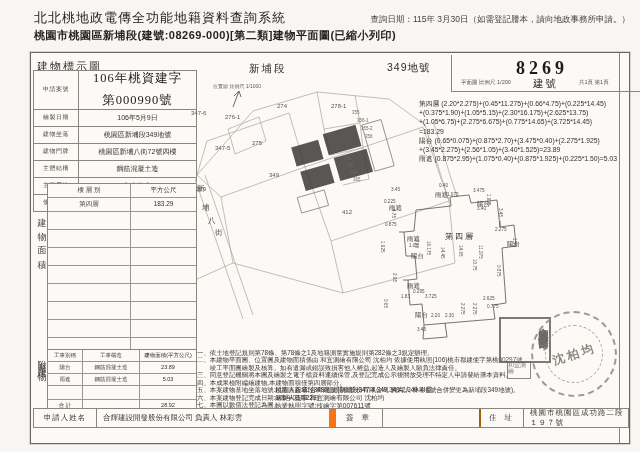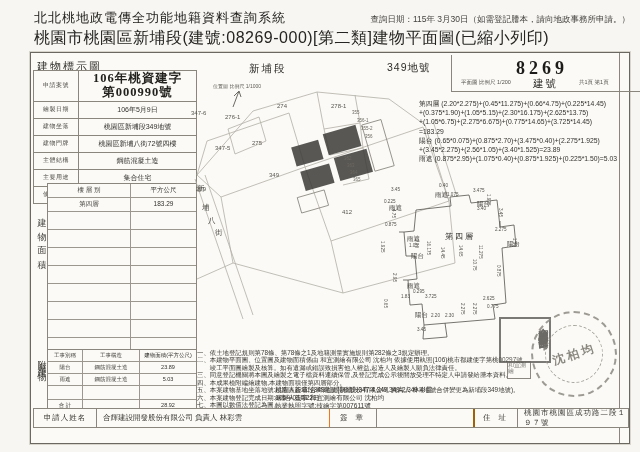--- a/index.html
+++ b/index.html
@@ -6,42 +6,42 @@
   body{
     width:640px;height:452px;position:relative;overflow:hidden;
     background:#f7f6f2;color:#2e2c29;
     font-family:"Liberation Sans","DejaVu Sans",sans-serif;
     -webkit-font-smoothing:antialiased;
   }
   .abs{position:absolute;}
   
   .sys-title{left:34px;top:9px;font-size:13px;font-weight:normal;letter-spacing:1px;color:#1f1e1c;}
   .query-date{right:10px;top:14px;font-size:8.5px;color:#454340;}
-  .doc-title{left:34px;top:28px;font-size:16px;font-weight:normal;color:#252422;letter-spacing:.5px;}
+  .doc-title{left:34px;top:28px;font-size:11px;font-weight:bold;color:#252422;letter-spacing:.5px;}
   
   .doc{left:30px;top:52px;width:598px;height:390px;background:#fbfaf6;
        border:1px solid #6b6861;box-shadow:0 0 0 1px #d8d5cd;}
   .doc-inner-right{position:absolute;right:9px;top:0;bottom:0;width:0;border-left:1px solid #8a867e;}
   
   .diagram-label{left:6px;top:6px;font-size:11px;letter-spacing:2px;color:#33312d;}
   .section-name{left:218px;top:9px;font-size:10.5px;letter-spacing:2px;}
   .lot-label{left:356px;top:8px;font-size:10.5px;letter-spacing:1px;}
   .bldg-no{left:448px;top:5px;font-size:18px;font-weight:bold;font-family:"Liberation Serif","DejaVu Serif",serif;letter-spacing:4px;color:#1c1b19;margin-left:37px;}
   .bldg-label{left:502px;top:24px;font-size:10.5px;letter-spacing:2px;}
   .bldg-box{left:420px;top:2px;width:196px;height:36px;border-left:1px solid #8a867e;border-bottom:1px solid #8a867e;}
   .scale-plan{left:430px;top:26px;font-size:5.5px;color:#55524c;}
   .page-info{left:548px;top:26px;font-size:5.5px;color:#55524c;}
   
   .info-table{left:2px;top:17px;width:162px;border:1px solid #8a867e;border-bottom:none;background:#fbfaf6;}
   .info-row{display:flex;border-bottom:1px solid #8a867e;}
   .info-label{width:42px;min-height:14px;border-right:1px solid #8a867e;
       font-size:6px;letter-spacing:.5px;color:#4a4741;display:flex;align-items:center;justify-content:center;text-align:center;padding:1px;}
   .info-value{flex:1;font-size:7px;color:#33312d;display:flex;align-items:center;justify-content:center;text-align:center;padding:1px;}
   .app-no{flex-direction:column;font-family:"Liberation Serif","DejaVu Serif",serif;
-      font-size:12.5px;font-weight:bold;letter-spacing:1px;line-height:1.1;color:#23221f;}
+      font-size:12.5px;font-weight:normal;letter-spacing:1px;line-height:1.1;color:#23221f;gap:8px;}
   
   .floor-table{left:16px;top:130px;width:148px;border:1px solid #8a867e;background:#fbfaf6;}
   .ft-row{display:flex;border-bottom:1px solid #9b978e;}
   .ft-row:last-child{border-bottom:none;}
   .ft-c1{width:82px;border-right:1px solid #9b978e;font-size:6.5px;text-align:center;padding:2px 0;color:#44423d;}
   .ft-c2{flex:1;font-size:6.5px;text-align:center;padding:2px 0;color:#33312d;}
   .ft-empty{height:13px;}
   .vlabel{writing-mode:vertical-rl;text-orientation:upright;font-size:9px;letter-spacing:14px;color:#3c3a36;}
   .vlabel-area{left:4px;top:158px;}
   .vlabel-attached{left:4px;top:300px;letter-spacing:4px;}
@@ -49,21 +49,21 @@
   .att-table{left:16px;top:296px;width:148px;border:1px solid #8a867e;background:#fbfaf6;}
   .at-c1{width:34px;border-right:1px solid #9b978e;font-size:5.5px;text-align:center;padding:2px 0;color:#44423d;}
   .at-c2{width:56px;border-right:1px solid #9b978e;font-size:5.5px;text-align:center;padding:2px 0;color:#44423d;}
   .at-c3{flex:1;font-size:5.5px;text-align:center;padding:2px 0;color:#33312d;}
   .at-empty{height:9px;}
   
   .applicant-row{left:2px;top:355px;width:594px;display:flex;border:1px solid #8a867e;background:#fbfaf6;height:18px;align-items:stretch;}
   .ap-cell{display:flex;align-items:center;justify-content:center;font-size:7.5px;color:#3a3833;}
   .ap-label{width:62px;border-right:1px solid #8a867e;letter-spacing:1px;}
   .ap-name{width:226px;justify-content:flex-start;padding-left:6px;}
-  .ap-sign{width:46px;border-left:1px solid #f97316;border-right:1px solid #8a867e;letter-spacing:3px;}
+  .ap-sign{width:46px;border-left:7px solid #f97316;border-right:1px solid #8a867e;letter-spacing:3px;}
   .ap-space{width:96px;}
   .ap-addr{width:42px;border-left:2px solid #a16207;border-right:1px solid #8a867e;letter-spacing:3px;}
   .ap-address{flex:1;justify-content:flex-start;padding-left:6px;letter-spacing:1px;}
   
   .calc{left:388px;top:46px;width:226px;font-size:6.8px;line-height:1.35;color:#33312d;white-space:nowrap;}
   
   .notes{left:166px;top:296px;width:446px;font-size:6.4px;line-height:1.16;color:#3a3833;white-space:nowrap;}
   .signs{left:244px;top:333px;width:230px;font-size:6.6px;line-height:1.25;color:#353330;white-space:nowrap;}
   
   .map{left:162px;top:30px;width:290px;height:265px;}

